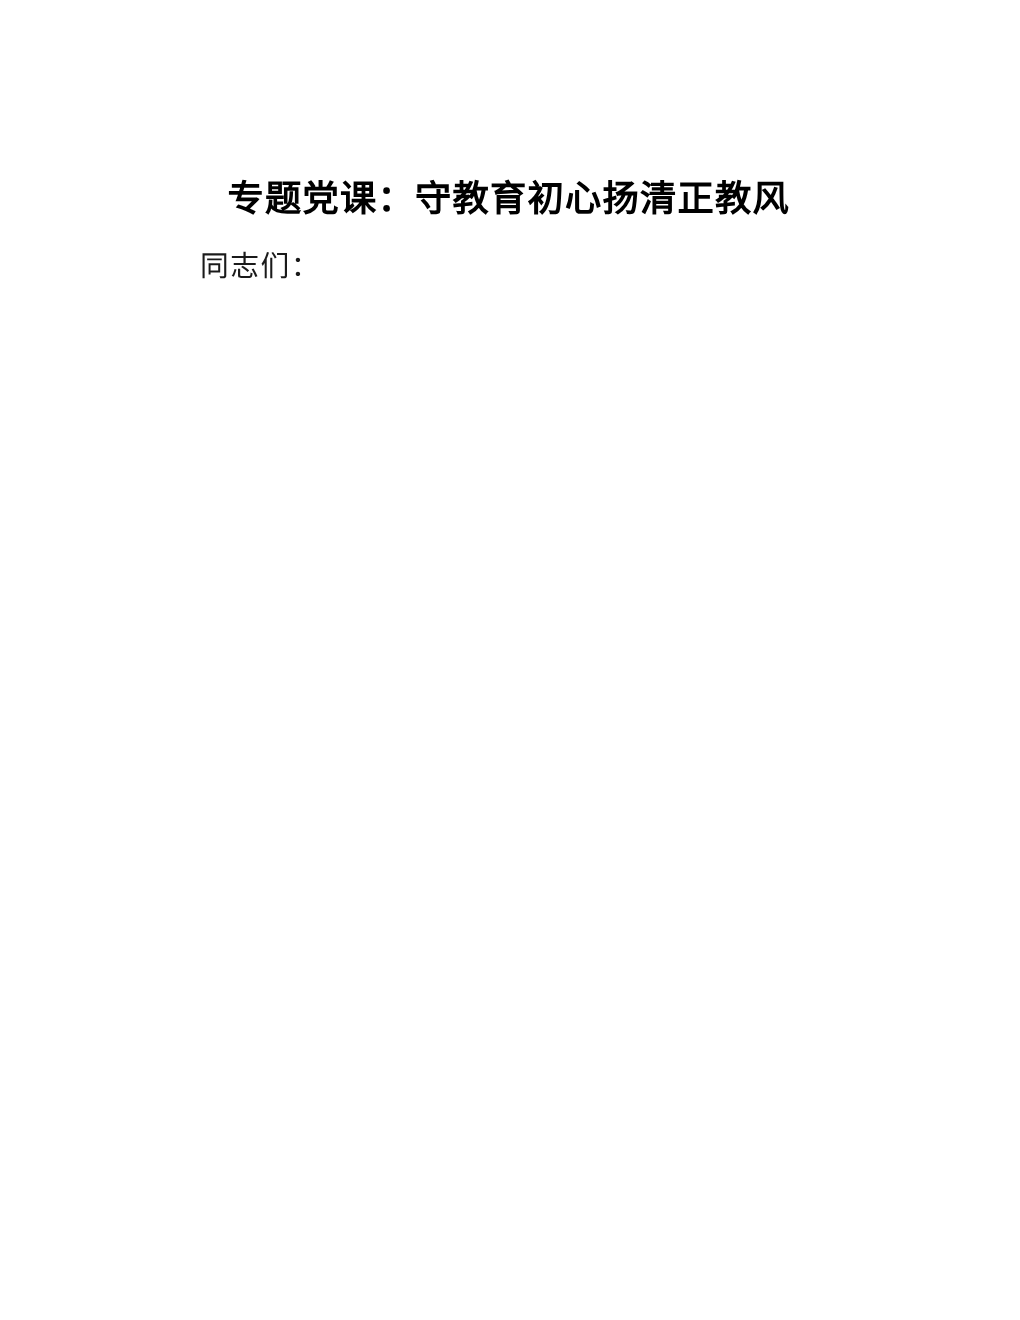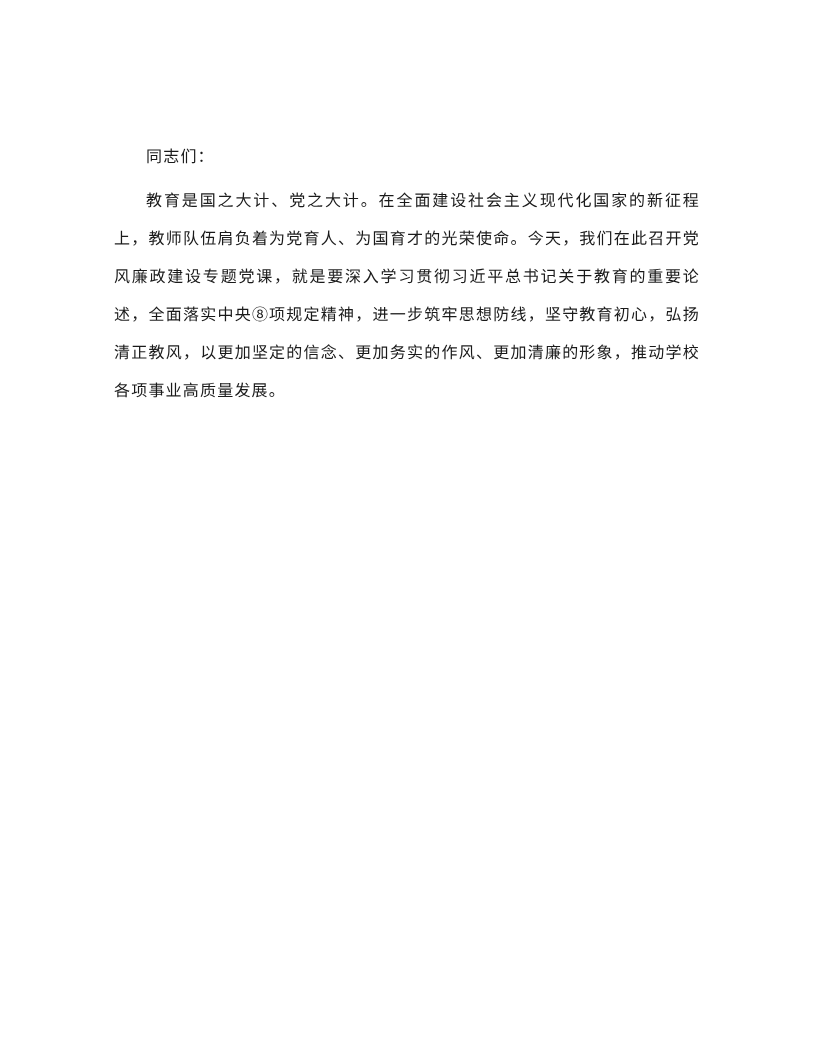--- a/index.html
+++ b/index.html
@@ -26,37 +26,37 @@
       font-weight: 700;
       font-size: 29px;
       line-height: 44px;
       letter-spacing: 1px;
       text-align: center;
       color: #000000;
       white-space: nowrap;
     }
     .para {
       margin: 0 0 6px 0;
-      font-size: 16px;
+      font-size: 23px;
       line-height: 38px;
       letter-spacing: 1.2px;
       text-align: justify;
       text-justify: inter-character;
       text-indent: 2em;
       color: #1a1a1a;
       font-weight: 400;
     }
     .salutation {
       text-align: left;
     }
   </style>
 </head>
 <body>
 
 <div class="page">
+  <h1 class="doc-title">专题党课：守教育初心扬清正教风</h1>
 
   <p class="para salutation">同志们：</p>
 
-  <p class="para">教育是国之大计、党之大计。在全面建设社会主义现代化国家的新征程上，教师队伍肩负着为党育人、为国育才的光荣使命。今天，我们在此召开党风廉政建设专题党课，就是要深入学习贯彻习近平总书记关于教育的重要论述，全面落实中央⑧项规定精神，进一步筑牢思想防线，坚守教育初心，弘扬清正教风，以更加坚定的信念、更加务实的作风、更加清廉的形象，推动学校各项事业高质量发展。</p>
 
 
 
 </div>
 
 </body></html>

